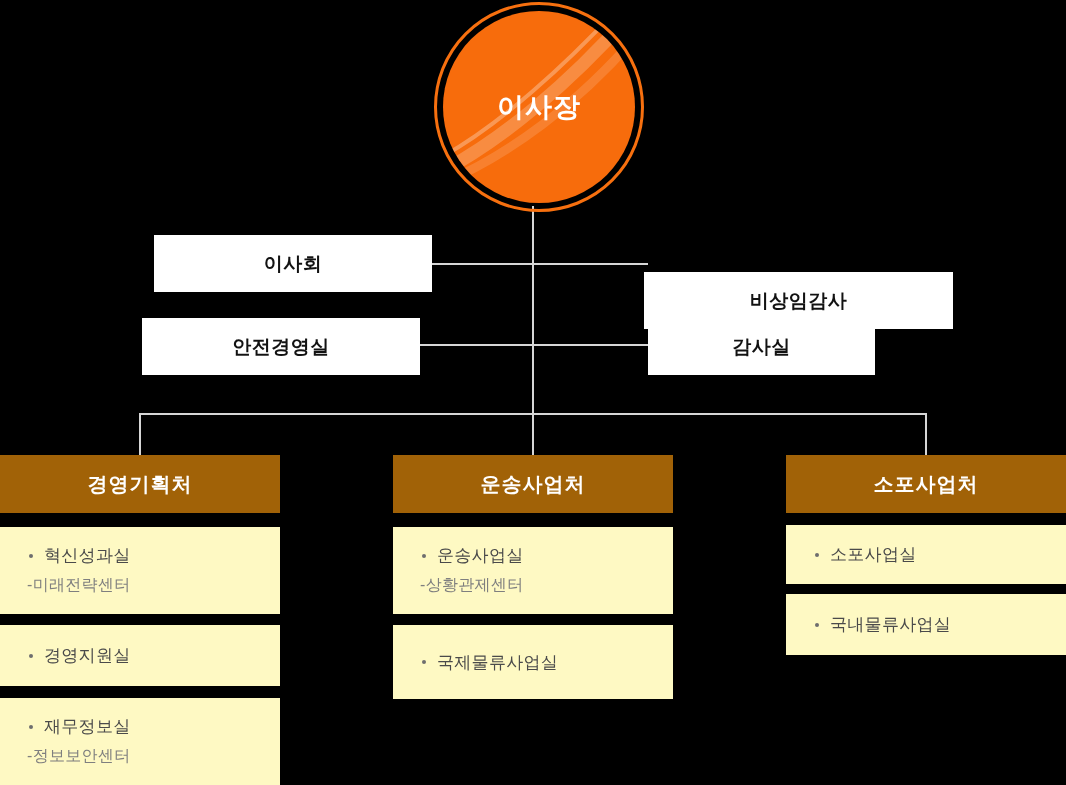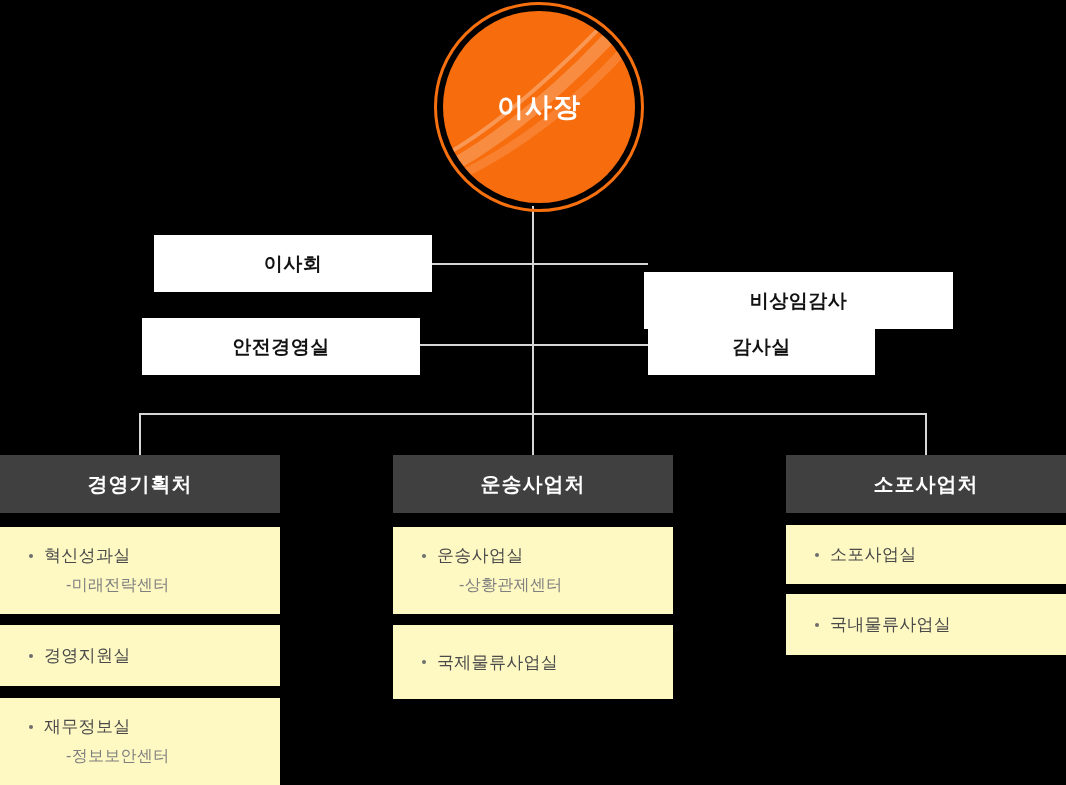--- a/index.html
+++ b/index.html
@@ -51,21 +51,21 @@
     letter-spacing: 0.5px;
   }
   .staff-box.board    { left: 154px; top: 235px; width: 278px; }
   .staff-box.nonstand { left: 644px; top: 235px; width: 309px; margin-top: 37px; }
   .staff-box.safety   { left: 142px; top: 318px; width: 278px; }
   .staff-box.audit    { left: 648px; top: 318px; width: 227px; }
 
   
   .division-header {
     position: absolute; top: 455px; height: 58px; width: 280px;
-    background: #404040;
+    background: #a16207;
     display: flex; align-items: center; justify-content: center;
     color: #ffffff; font-size: 20px; font-weight: bold;
     letter-spacing: 1px;
   }
   .col1 { left: 0; }
   .col2 { left: 393px; }
   .col3 { left: 786px; }
 
   .item-box {
     position: absolute; width: 280px;
@@ -78,21 +78,21 @@
     display: flex; align-items: center;
     padding-left: 29px;
     font-size: 17px; font-weight: 500; color: #4a4a4a;
     letter-spacing: 0.3px;
   }
   .bullet {
     width: 4px; height: 4px; border-radius: 50%;
     background: #6e6e6e; margin-right: 11px; flex: 0 0 auto;
   }
   .item-sub {
-    padding-left: 66px; margin-top: 8px;
+    padding-left: 27px; margin-top: 8px;
     font-size: 16px; font-weight: 400; color: #7f7f7f;
     letter-spacing: 0.3px;
   }
 
   
   .c1a { left: 0; top: 527px; height: 87px; }
   .c1b { left: 0; top: 625px; height: 61px; }
   .c1c { left: 0; top: 698px; height: 96px; }
   
   .c2a { left: 393px; top: 527px; height: 87px; }

